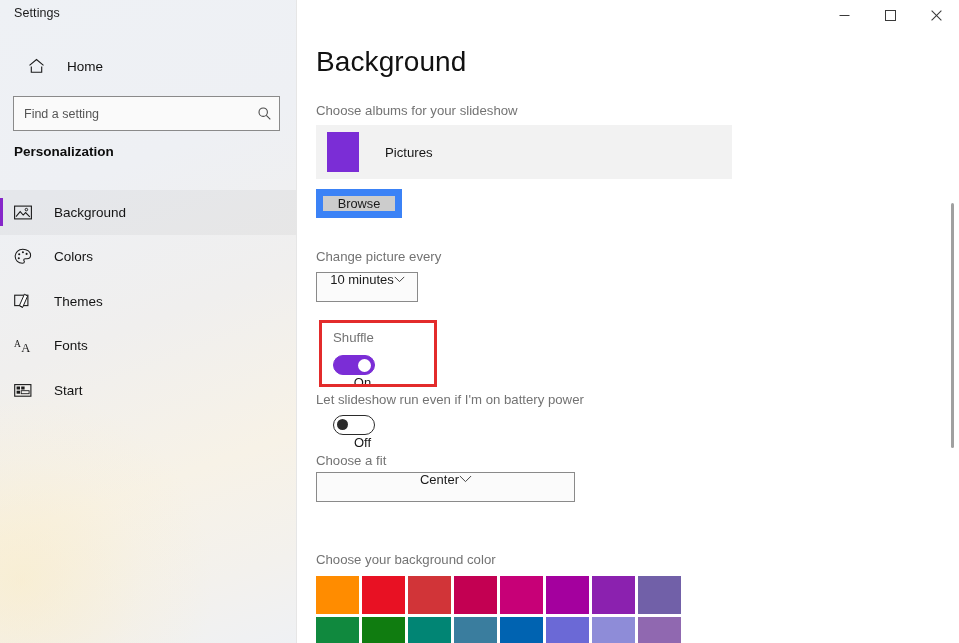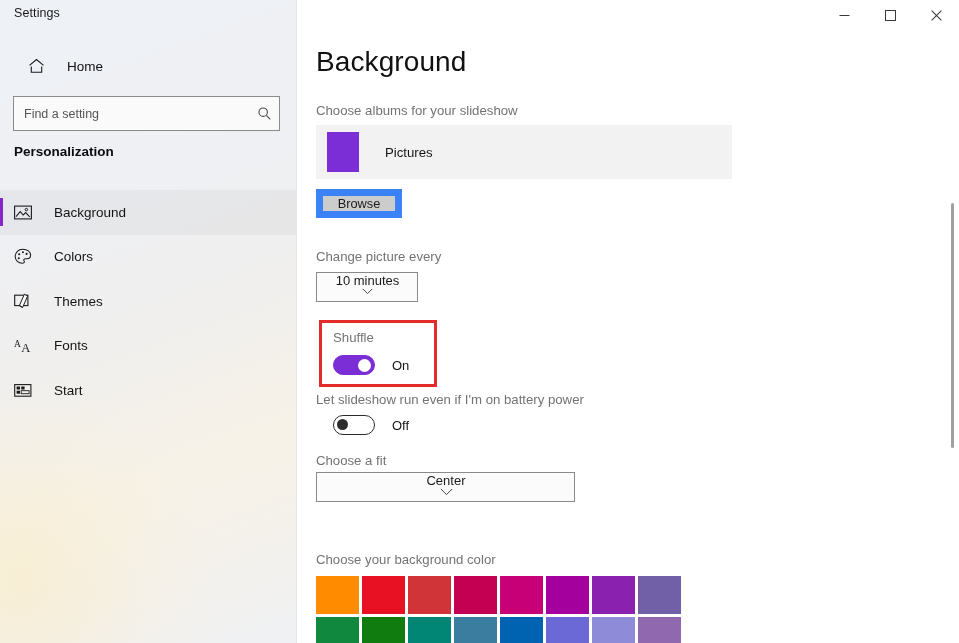--- a/index.html
+++ b/index.html
@@ -202,24 +202,23 @@
     cursor: default;
   }
 
   .combo {
     position: relative;
     height: 30px;
     border: 1px solid #8a8a8a;
     background: #fbfbfb;
     display: flex;
     align-items: center;
-    justify-content: space-between;
+    justify-content: center;
     padding: 0 9px 16px 10px;
     cursor: default;
-    flex-direction: column;
   }
   .combo-text { font-size: 13px; color: #1a1a1a; }
   .chev { color: #444; display: flex; align-items: center; }
 
   .toggle {
     position: relative;
     width: 42px; height: 20px;
     border-radius: 10px;
     cursor: default;
     flex: 0 0 auto;
@@ -233,21 +232,21 @@
     background: #ffffff;
   }
   .toggle.off { background: #ffffff; border: 1.5px solid #2b2b2b; }
   .toggle.off .knob {
     position: absolute;
     left: 3px; top: 3px;
     width: 11px; height: 11px;
     border-radius: 50%;
     background: #2b2b2b;
   }
-  .toggle-row { display: flex; align-items: center; }
+  .toggle-row { display: flex; align-items: center; flex-direction: column; }
   .toggle-state {
     font-size: 13px;
     color: #161616;
     margin-left: 17px;
   }
 
   .highlight-box {
     position: absolute;
     left: 3px;
     top: 320px;

